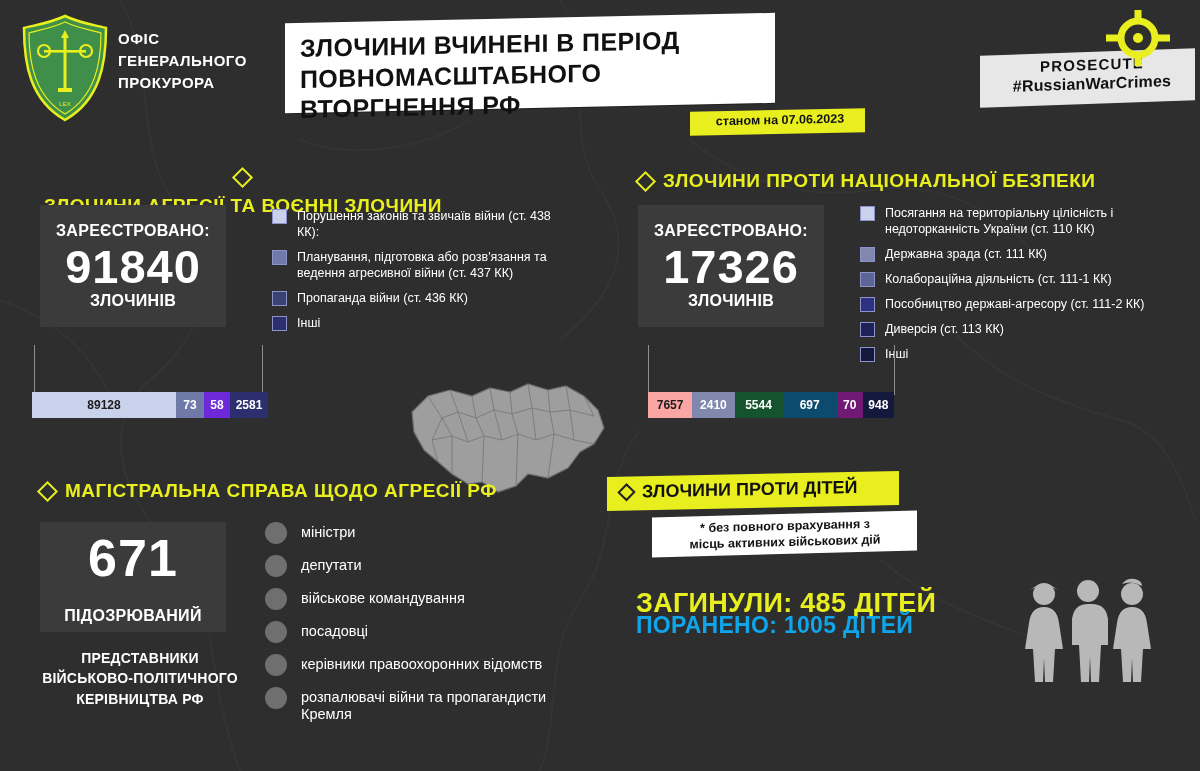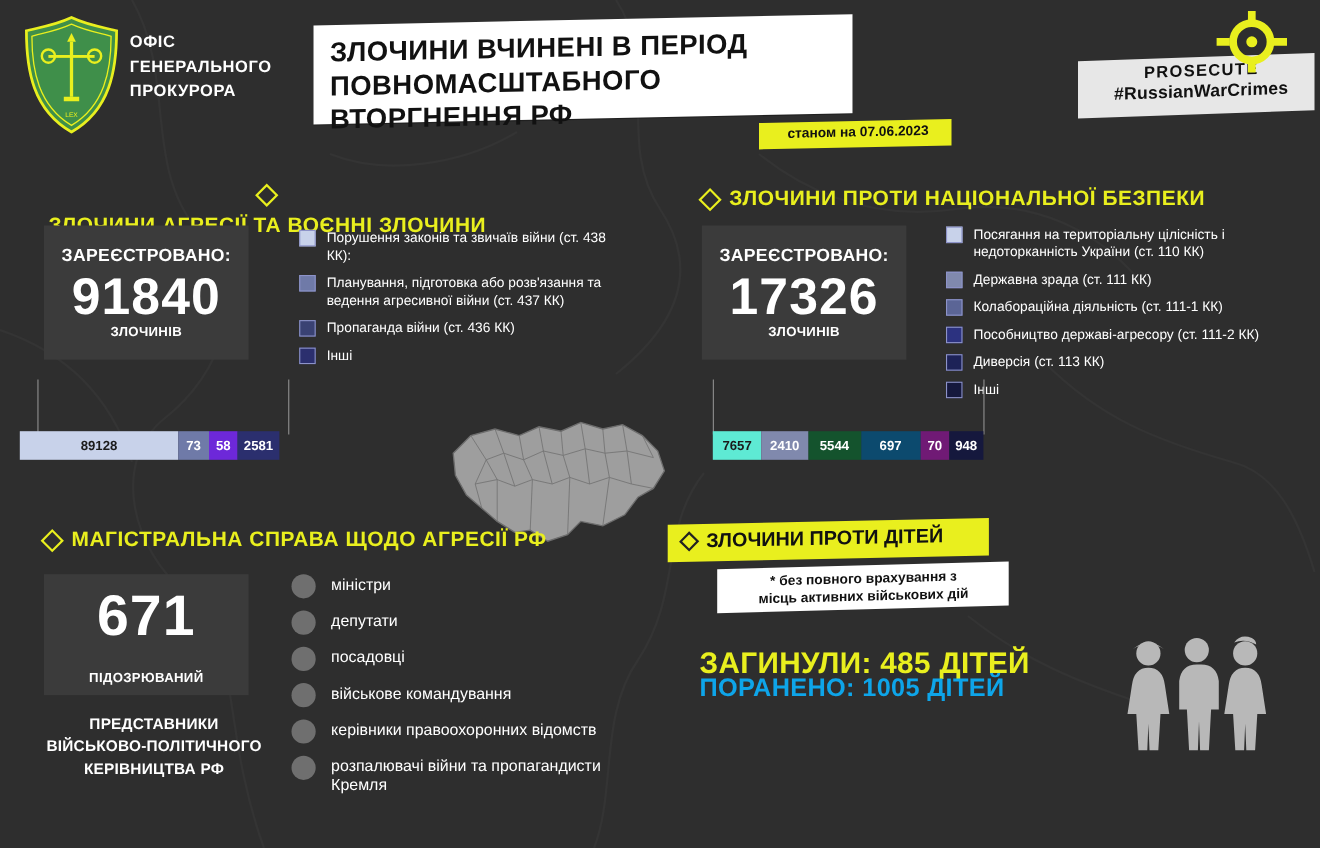--- a/index.html
+++ b/index.html
@@ -93,21 +93,21 @@
   .diamond.dark { border-color: #222; }
 
   
   .card {
     position: absolute; background: #3b3b3b; text-align: center;
     display: flex; flex-direction: column; justify-content: center;
     padding: 8px 10px;
   }
   .card .cap { font-size: 16px; font-weight: bold; letter-spacing: .3px; }
   .card .num { font-size: 47px; font-weight: bold; line-height: 1.05; margin: 2px 0 0; letter-spacing: 1px; }
-  .card .sub { font-size: 12px; font-weight: bold; letter-spacing: .3px; }
+  .card .sub { font-size: 16px; font-weight: bold; letter-spacing: .3px; }
 
   
   .legend { position: absolute; }
   .legend .row { display: flex; align-items: flex-start; margin-bottom: 9px; }
   .legend .sw {
     width: 15px; height: 15px; flex: none; margin-right: 10px; margin-top: 1px;
     border: 1px solid #8d93c9;
   }
   .legend .txt { font-size: 12.5px; line-height: 1.28; color: #ffffff; }
 
@@ -284,21 +284,21 @@
     </div>
     <div class="row">
       <span class="sw" style="background:#2b2f6e;"></span>
       <span class="txt">Інші</span>
     </div>
   </div>
 
   <div class="bar-tick" style="left:34px; top:345px; height:50px;"></div>
   <div class="bar-tick" style="left:262px; top:345px; height:50px;"></div>
 
-  <div class="bar" style="left:18px; top:392px; width:264px;">
+  <div class="bar" style="left:32px; top:392px; width:264px;">
     <div class="seg" style="width:144px; background:#c8d2ea; color:#1b1b1b;">89128</div>
     <div class="seg" style="width:28px; background:#6f7aa8;">73</div>
     <div class="seg" style="width:26px; background:#6d28d9;">58</div>
     <div class="seg" style="width:38px; background:#2b2f6e;">2581</div>
   </div>
 
   <div class="sec-head" style="left:638px; top:170px;">
     <span class="diamond"></span>
     <span class="label">ЗЛОЧИНИ ПРОТИ НАЦІОНАЛЬНОЇ БЕЗПЕКИ</span>
   </div>
@@ -333,21 +333,21 @@
     <div class="row">
       <span class="sw" style="background:#15183d;"></span>
       <span class="txt">Інші</span>
     </div>
   </div>
 
   <div class="bar-tick" style="left:648px; top:345px; height:50px;"></div>
   <div class="bar-tick" style="left:894px; top:345px; height:50px;"></div>
 
   <div class="bar" style="left:648px; top:392px; width:246px;">
-    <div class="seg" style="width:48px; background:#5eead4; color:#1b1b1b;">7657</div>
+    <div class="seg" style="width:48px; background:#fca5a5; color:#1b1b1b;">7657</div>
     <div class="seg" style="width:46px; background:#8089ad;">2410</div>
     <div class="seg" style="width:52px; background:#14532d;">5544</div>
     <div class="seg" style="width:59px; background:#0c4a6e;">697</div>
     <div class="seg" style="width:28px; background:#701a75;">70</div>
     <div class="seg" style="width:34px; background:#15183d;">948</div>
   </div>
 
   <div class="sec-head" style="left:40px; top:480px;">
     <span class="diamond"></span>
     <span class="label">МАГІСТРАЛЬНА СПРАВА ЩОДО АГРЕСІЇ РФ</span>
@@ -368,25 +368,25 @@
     <div class="row">
       <span class="dot"></span>
       <span class="txt">міністри</span>
     </div>
     <div class="row">
       <span class="dot"></span>
       <span class="txt">депутати</span>
     </div>
     <div class="row">
       <span class="dot"></span>
+      <span class="txt">військове командування</span>
+    </div>
+    <div class="row">
+      <span class="dot"></span>
       <span class="txt">посадовці</span>
-    </div>
-    <div class="row">
-      <span class="dot"></span>
-      <span class="txt">військове командування</span>
     </div>
     <div class="row">
       <span class="dot"></span>
       <span class="txt">керівники правоохоронних відомств</span>
     </div>
     <div class="row">
       <span class="dot"></span>
       <span class="txt" style="max-width:300px;">розпалювачі війни та пропагандисти Кремля</span>
     </div>
   </div>

